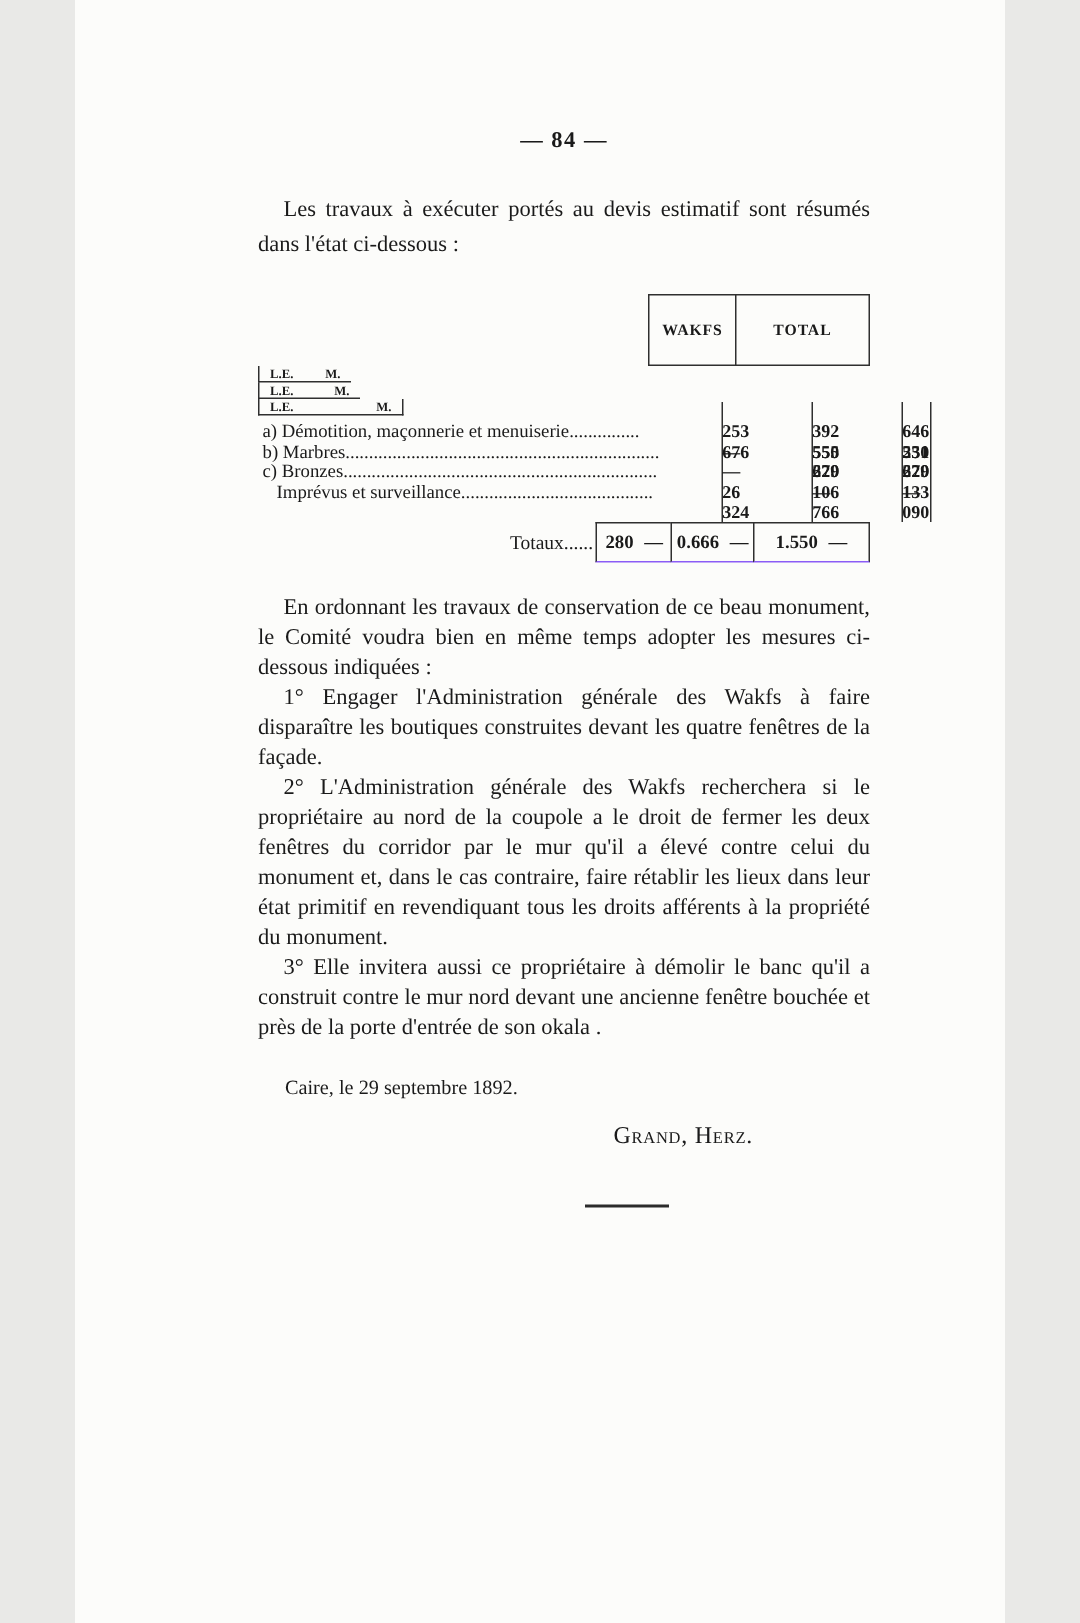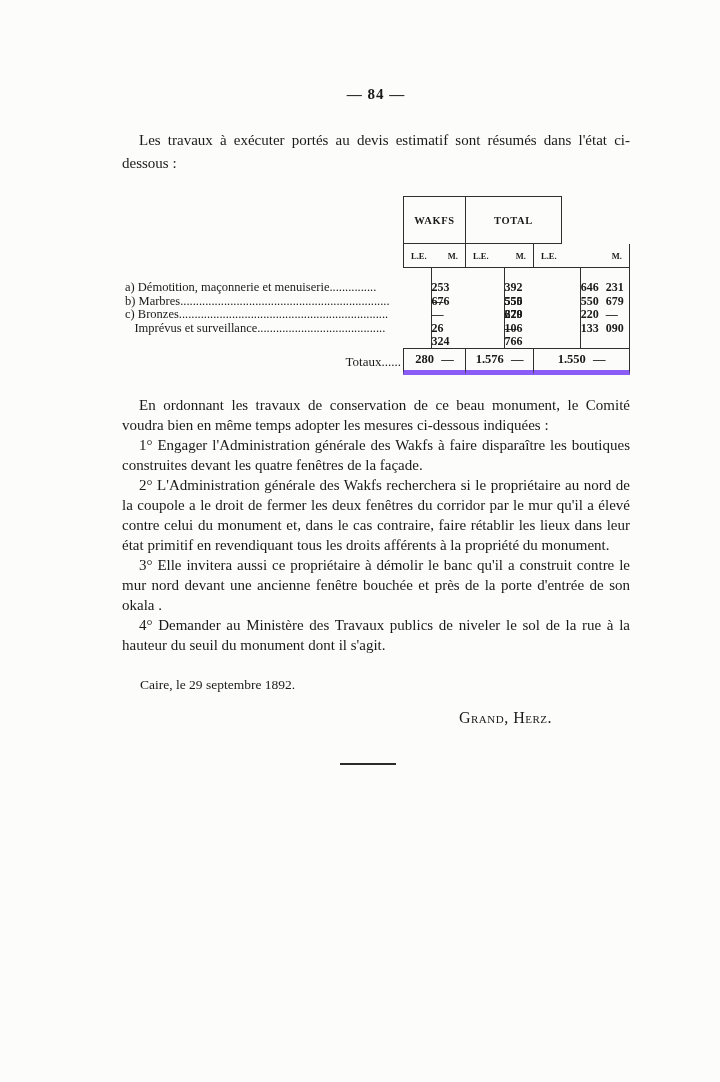--- a/index.html
+++ b/index.html
@@ -1,20 +1,20 @@
 <!DOCTYPE html>
 <html><head>
 <meta charset="utf-8">
 <style>
   * { box-sizing: border-box; }
   html, body { margin: 0; padding: 0; }
   body { background: #e9e9e7; font-family: "Liberation Serif", serif; }
 
   .page {
-    width: 720px;
+    width: 620px;
     height: 1082px;
     margin: 0 auto;
     background: #fcfcfa;
     color: #1a1a1a;
     padding: 86px 90px 0 122px;
     position: relative;
     overflow: hidden;
   }
 
   .page-number {
@@ -44,21 +44,21 @@
   .c3 { width: 97px; border-right: 1px solid #2f2f2f; }
 
   .head { height: 48px; }
   .head .c {
     border-top: 1px solid #2f2f2f;
     border-bottom: 1px solid #2f2f2f;
     display: flex; align-items: center; justify-content: center;
     font-size: 10.5px; font-weight: bold; letter-spacing: 0.6px;
   }
 
-  .sub { height: 24px; }
+  .sub { height: 24px; flex-direction: column; }
   .sub .c {
     border-bottom: 1px solid #2f2f2f;
     display: flex; align-items: center; justify-content: space-between;
     padding: 0 7px;
     font-size: 8.5px; font-weight: bold;
   }
 
   .datarows { height: 80px; gap: 41px; }
   .datarows .lbl, .datarows .c { padding-top: 13px; }
   .dline { height: 13.5px; line-height: 13.5px; }
@@ -70,21 +70,21 @@
   }
   .val { font-weight: bold; font-size: 12px; word-spacing: 4px; }
 
   .tot { height: 27px; }
   .tot .lbl {
     display: flex; align-items: center; justify-content: flex-end;
     font-size: 13px; padding-right: 2px;
   }
   .tot .c {
     border-top: 1px solid #2f2f2f;
-    border-bottom: 5px solid #8b5cf6;
+    border-bottom: 1px solid #8b5cf6;
     display: flex; align-items: center; justify-content: center;
     font-weight: bold; font-size: 12.5px; word-spacing: 4px;
   }
 
   
   .paras { margin-top: 20px; }
   .para {
     margin: 0;
     font-size: 15px;
     line-height: 20px;
@@ -168,32 +168,31 @@
         <div class="dline val">646 231</div>
         <div class="dline val">550 679</div>
         <div class="dline val">220 —</div>
         <div class="dline val">133 090</div>
       </div>
     </div>
 
     <div class="trow tot">
       <div class="lbl">Totaux......</div>
       <div class="c c1">280 —</div>
-      <div class="c c2">1.576 —</div>
+      <div class="c c2">0.666 —</div>
       <div class="c c3">1.550 —</div>
     </div>
 
   </div>
 
   <div class="paras">
     <p class="para">En ordonnant les travaux de conservation de ce beau monument, le Comité voudra bien en même temps adopter les mesures ci-dessous indiquées :</p>
     <p class="para">1° Engager l'Administration générale des Wakfs à faire disparaître les boutiques construites devant les quatre fenêtres de la façade.</p>
     <p class="para">2° L'Administration générale des Wakfs recherchera si le propriétaire au nord de la coupole a le droit de fermer les deux fenêtres du corridor par le mur qu'il a élevé contre celui du monument et, dans le cas contraire, faire rétablir les lieux dans leur état primitif en revendiquant tous les droits afférents à la propriété du monument.</p>
     <p class="para">3° Elle invitera aussi ce propriétaire à démolir le banc qu'il a construit contre le mur nord devant une ancienne fenêtre bouchée et près de la porte d'entrée de son okala .</p>
-    <p class="para">4° Demander au Ministère des Travaux publics de niveler le sol de la rue à la hauteur du seuil du monument dont il s'agit.</p>
   </div>
 
   <p class="date-line">Caire, le 29 septembre 1892.</p>
 
   <p class="signature">Grand, Herz.</p>
 
   <div class="end-rule"></div>
 
 </div>
 

